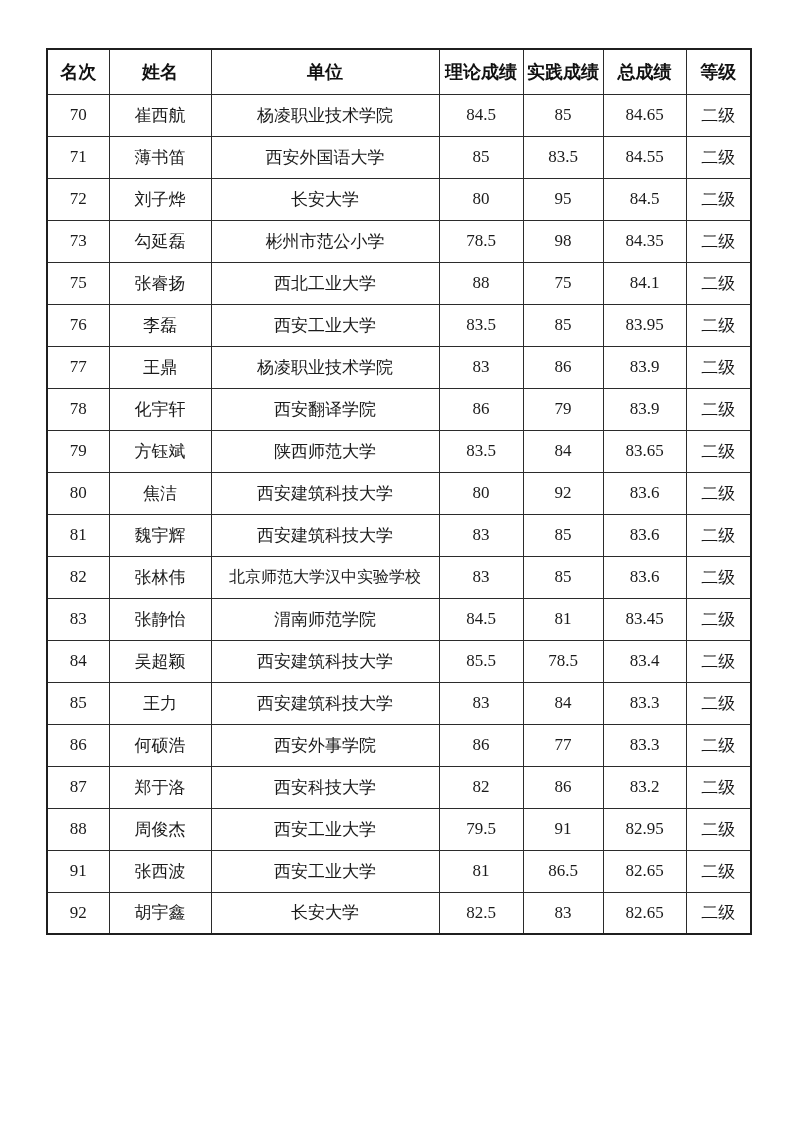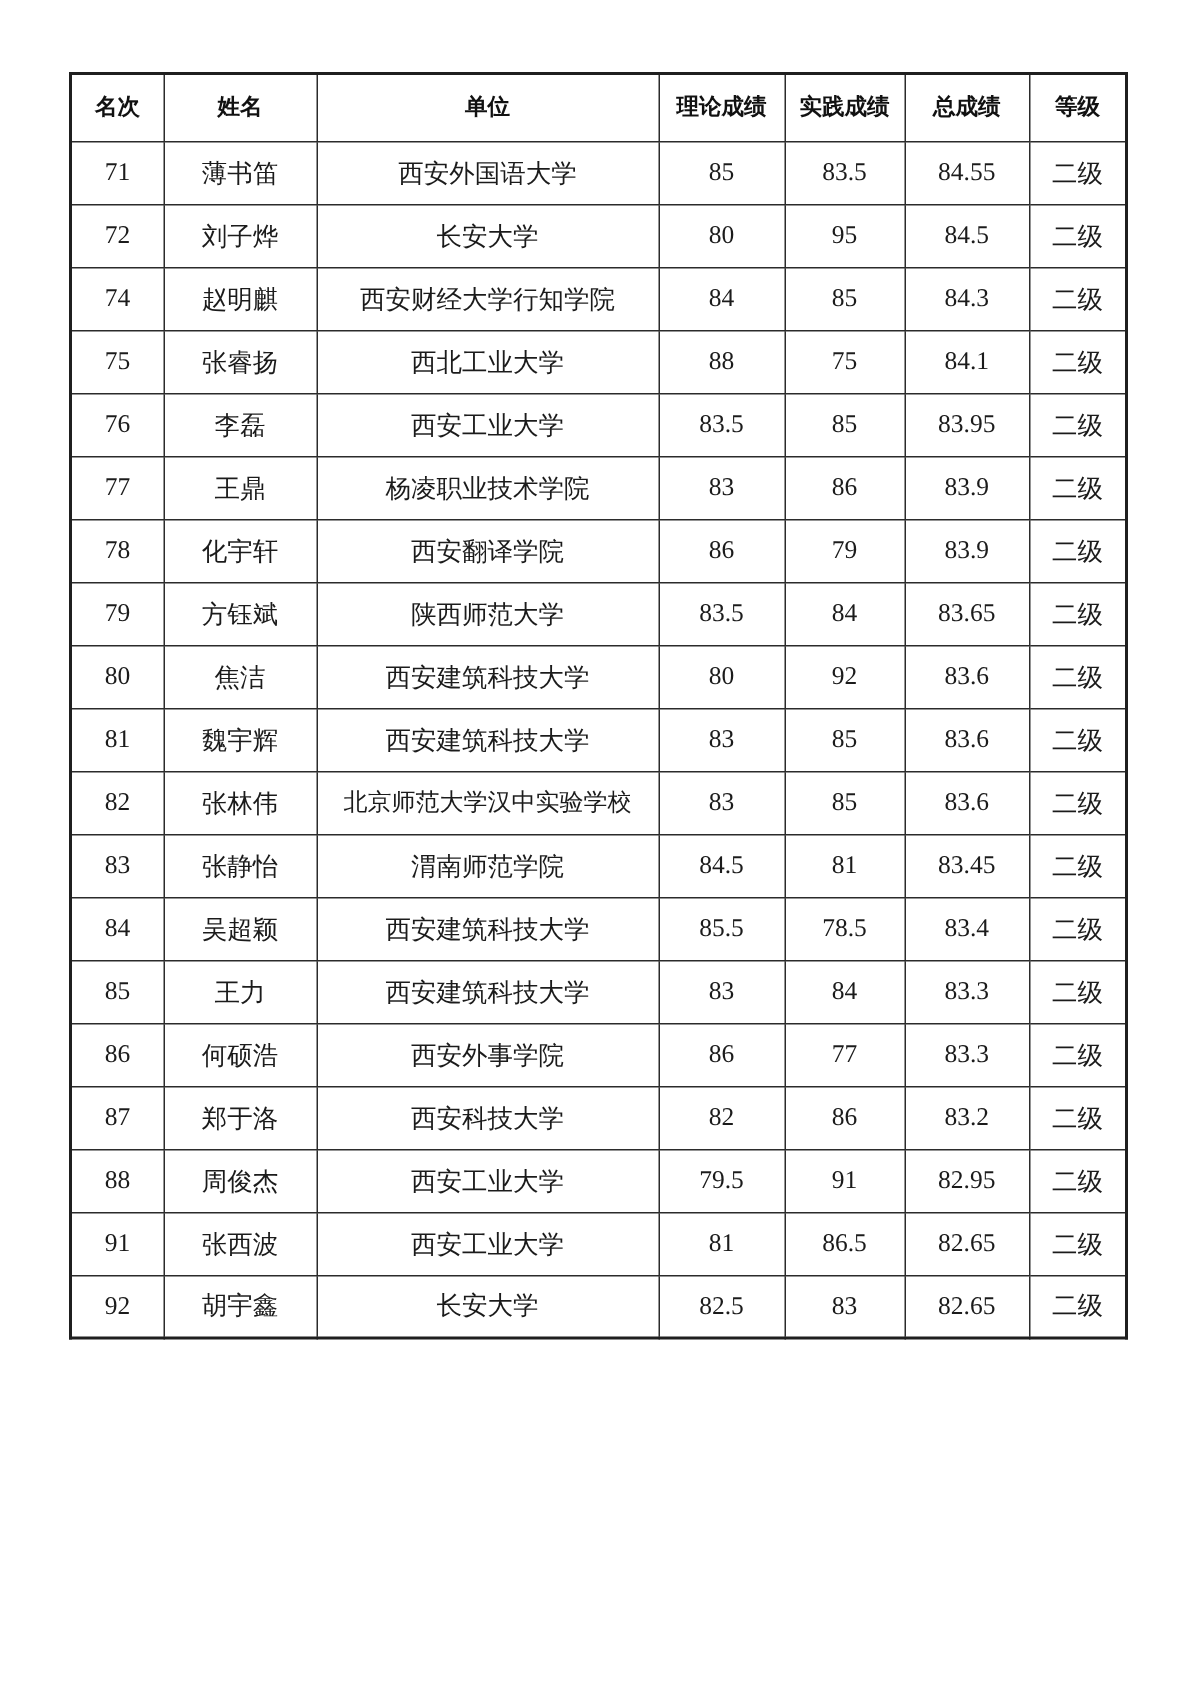--- a/index.html
+++ b/index.html
@@ -45,21 +45,21 @@
     padding: 0 2px;
     overflow: hidden;
     white-space: nowrap;
   }
   table.score-table thead tr {
     height: 45px;
   }
   table.score-table th {
     font-family: "Liberation Sans", "DejaVu Sans", sans-serif;
     font-weight: bold;
-    font-size: 15px;
+    font-size: 18px;
     color: #111111;
   }
   table.score-table tbody tr {
     height: 42px;
   }
   table.score-table td {
     font-size: 17px;
   }
   table.score-table td.small-text {
     font-size: 16px;
@@ -85,44 +85,53 @@
           <th>姓名</th>
           <th>单位</th>
           <th>理论成绩</th>
           <th>实践成绩</th>
           <th>总成绩</th>
           <th>等级</th>
         </tr>
     </thead>
     <tbody>
         <tr>
+          <td>70</td>
+          <td>崔西航</td>
+          <td>杨凌职业技术学院</td>
+          <td>84.5</td>
+          <td>85</td>
+          <td>84.65</td>
+          <td>二级</td>
+        </tr>
+        <tr>
           <td>71</td>
           <td>薄书笛</td>
           <td>西安外国语大学</td>
           <td>85</td>
           <td>83.5</td>
           <td>84.55</td>
           <td>二级</td>
         </tr>
         <tr>
           <td>72</td>
           <td>刘子烨</td>
           <td>长安大学</td>
           <td>80</td>
           <td>95</td>
           <td>84.5</td>
           <td>二级</td>
         </tr>
         <tr>
-          <td>74</td>
-          <td>赵明麒</td>
-          <td>西安财经大学行知学院</td>
-          <td>84</td>
-          <td>85</td>
-          <td>84.3</td>
+          <td>73</td>
+          <td>勾延磊</td>
+          <td>彬州市范公小学</td>
+          <td>78.5</td>
+          <td>98</td>
+          <td>84.35</td>
           <td>二级</td>
         </tr>
         <tr>
           <td>75</td>
           <td>张睿扬</td>
           <td>西北工业大学</td>
           <td>88</td>
           <td>75</td>
           <td>84.1</td>
           <td>二级</td>

